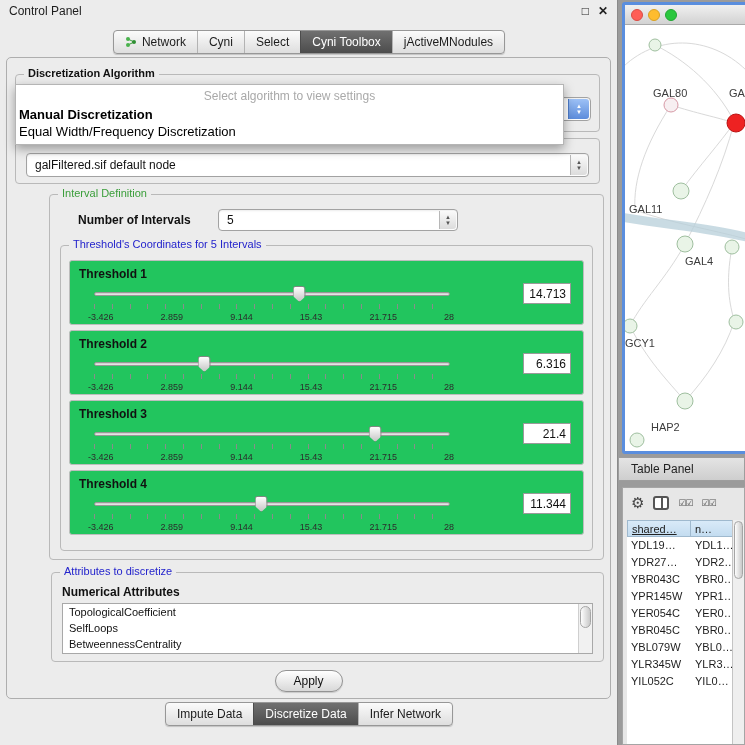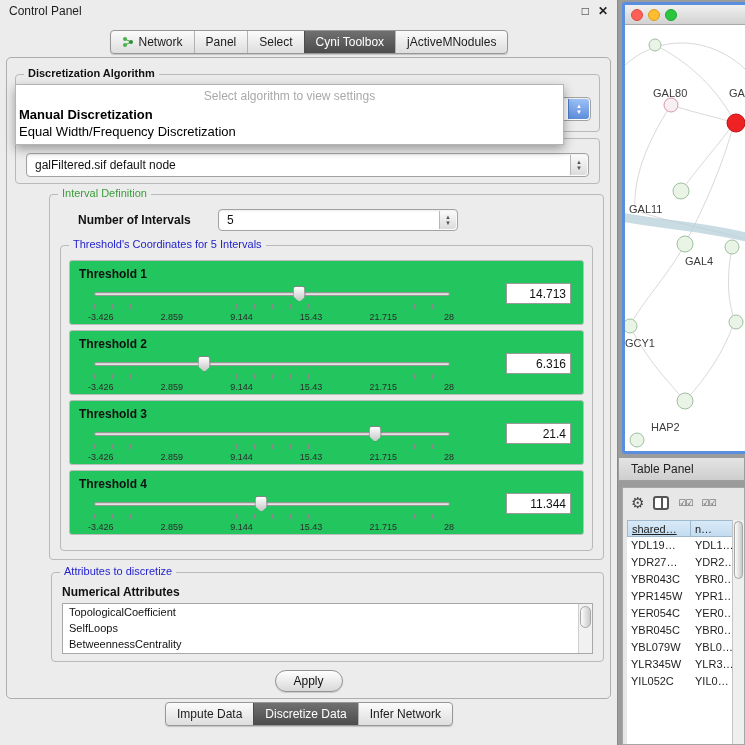--- a/index.html
+++ b/index.html
@@ -90,21 +90,21 @@
     background:linear-gradient(#fefefe,#c6c6c6); border:1px solid #858585;
     border-radius:3px 3px 2px 2px; transform:translateX(-50%);
     clip-path:polygon(0 0,100% 0,100% 62%,50% 100%,0 62%);
   }
   .ticks {
     position:absolute; left:0; right:0; top:19px; height:5px;
     background:repeating-linear-gradient(to right,#8b8b8b 0 1px,transparent 1px 5%);
   }
   .axis { position:absolute; left:-6px; right:-4px; top:27px; display:flex; justify-content:space-between; font-size:9px; color:#2c2c2c; }
   .thr-value {
-    position:absolute; right:12px; top:22px; width:65px; height:21px;
+    position:absolute; right:12px; top:22px; width:48px; height:21px;
     border:1px solid #9a9a9a; background:#fff; font-family:"Liberation Sans",sans-serif;
     font-size:12px; text-align:right; padding:0 4px; color:#111;
   }
 
   .label-bold12 { font-size:12px; font-weight:bold; color:#111; position:absolute; }
 
   .listbox {
     position:absolute; background:#fff; border:1px solid #a8a8a8; overflow:hidden;
   }
   .list-item { font-size:11px; color:#111; padding:1px 0 1px 6px; line-height:14px; }
@@ -188,21 +188,21 @@
         <svg class="net-icon" viewBox="0 0 12 12">
           <line x1="3" y1="3" x2="9" y2="6" stroke="#3a9e3a" stroke-width="1"></line>
           <line x1="3" y1="9" x2="9" y2="6" stroke="#3a9e3a" stroke-width="1"></line>
           <circle cx="3" cy="3" r="2" fill="#49b24c"></circle>
           <circle cx="3" cy="9" r="2" fill="#49b24c"></circle>
           <circle cx="9" cy="6" r="2" fill="#2f8f33"></circle>
         </svg>
         <span>Network</span>
       </div>
       <div class="seg-item">
-          <span>Panel</span>
+          <span>Cyni</span>
         </div>
       <div class="seg-item">
           <span>Select</span>
         </div>
       <div class="seg-item selected">
           <span>Cyni Toolbox</span>
         </div>
       <div class="seg-item">
           <span>jActiveMNodules</span>
         </div>

